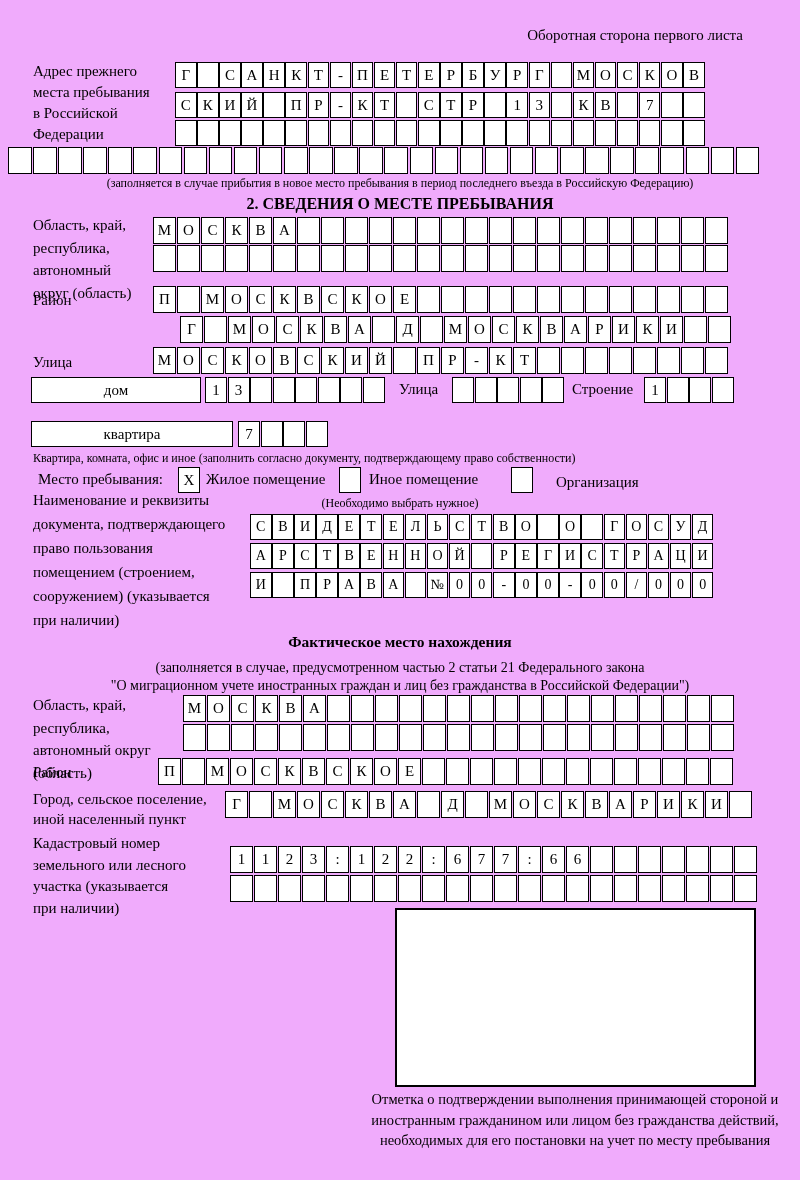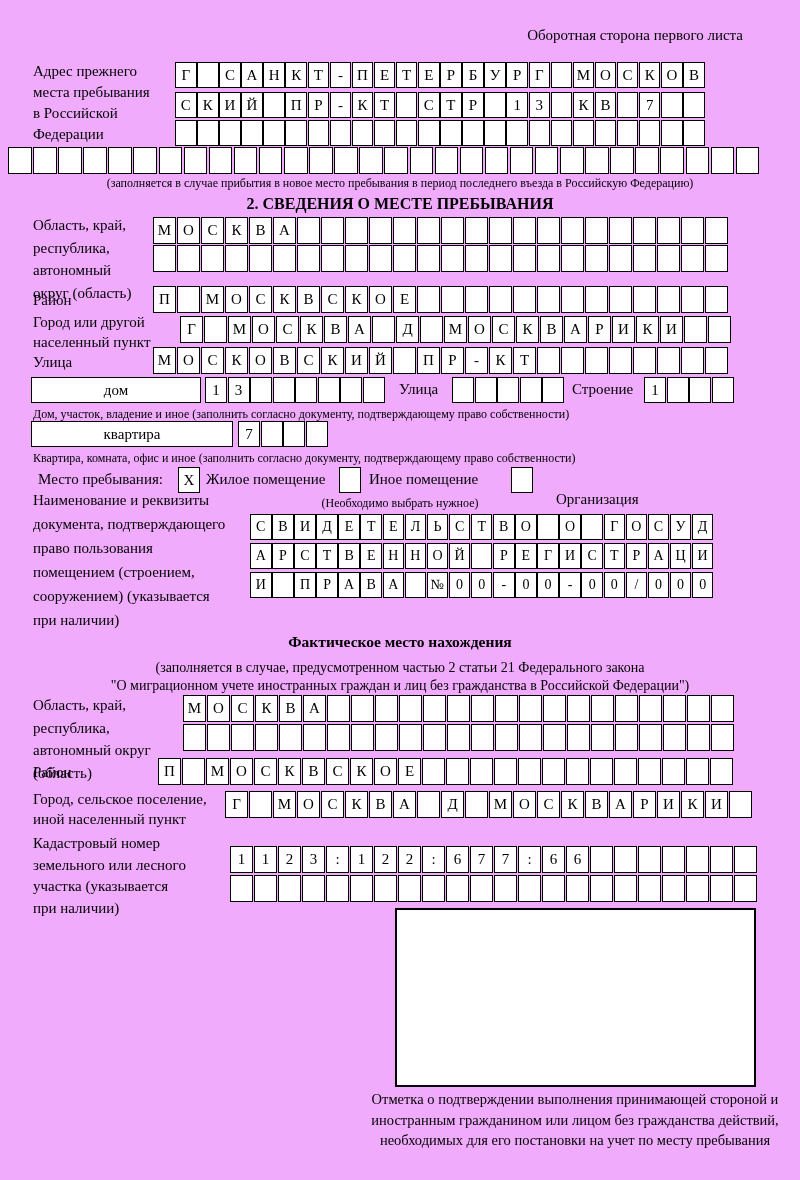--- a/index.html
+++ b/index.html
@@ -246,22 +246,20 @@
       <div class="cell"></div>
       <div class="cell"></div>
       <div class="cell"></div>
       <div class="cell"></div>
       <div class="cell"></div>
       <div class="cell"></div>
       <div class="cell"></div>
       <div class="cell"></div>
     </div>
 
-  <div class="abs label" style="left:33px;top:312px;line-height:20px;">Город или другой
-населенный пункт</div>
   <div class="boxrow" style="left:180px;top:316px;">
       <div class="cell">Г</div>
       <div class="cell"></div>
       <div class="cell">М</div>
       <div class="cell">О</div>
       <div class="cell">С</div>
       <div class="cell">К</div>
       <div class="cell">В</div>
       <div class="cell">А</div>
       <div class="cell"></div>
@@ -328,38 +326,37 @@
       <div class="cell"></div>
       <div class="cell"></div>
     </div>
   <div class="inline-label" style="left:572px;top:381px;">Строение</div>
   <div class="boxrow midrow" style="left:644px;top:377px;">
       <div class="cell">1</div>
       <div class="cell"></div>
       <div class="cell"></div>
       <div class="cell"></div>
     </div>
-  <div class="abs note" style="left:33px;top:406px;width:740px;">Дом, участок, владение и иное (заполнить согласно документу, подтверждающему право собственности)</div>
 
   <div class="widebox" style="left:31px;top:421px;width:200px;text-align:center;">квартира</div>
   <div class="boxrow midrow" style="left:238px;top:421px;">
       <div class="cell">7</div>
       <div class="cell"></div>
       <div class="cell"></div>
       <div class="cell"></div>
     </div>
   <div class="abs note" style="left:33px;top:450px;width:740px;">Квартира, комната, офис и иное (заполнить согласно документу, подтверждающему право собственности)</div>
 
   <div class="inline-label" style="left:38px;top:471px;">Место пребывания:</div>
   <div class="checkcell" style="left:178px;top:467px;">X</div>
   <div class="inline-label" style="left:206px;top:471px;">Жилое помещение</div>
   <div class="checkcell" style="left:339px;top:467px;"></div>
   <div class="inline-label" style="left:369px;top:471px;">Иное помещение</div>
   <div class="checkcell" style="left:511px;top:467px;"></div>
-  <div class="inline-label" style="left:556px;top:491px;text-align:center;">Организация</div>
+  <div class="inline-label" style="left:556px;top:474px;text-align:center;">Организация</div>
   <div class="abs note center" style="top:495px;">(Необходимо выбрать нужное)</div>
 
   <div class="abs label" style="left:33px;top:488px;width:215px;line-height:24px;">Наименование и реквизиты
 документа, подтверждающего
 право пользования
 помещением (строением,
 сооружением) (указывается
 при наличии)</div>
   <div class="boxrow docrow" style="left:250px;top:514px;">
       <div class="cell">С</div>

